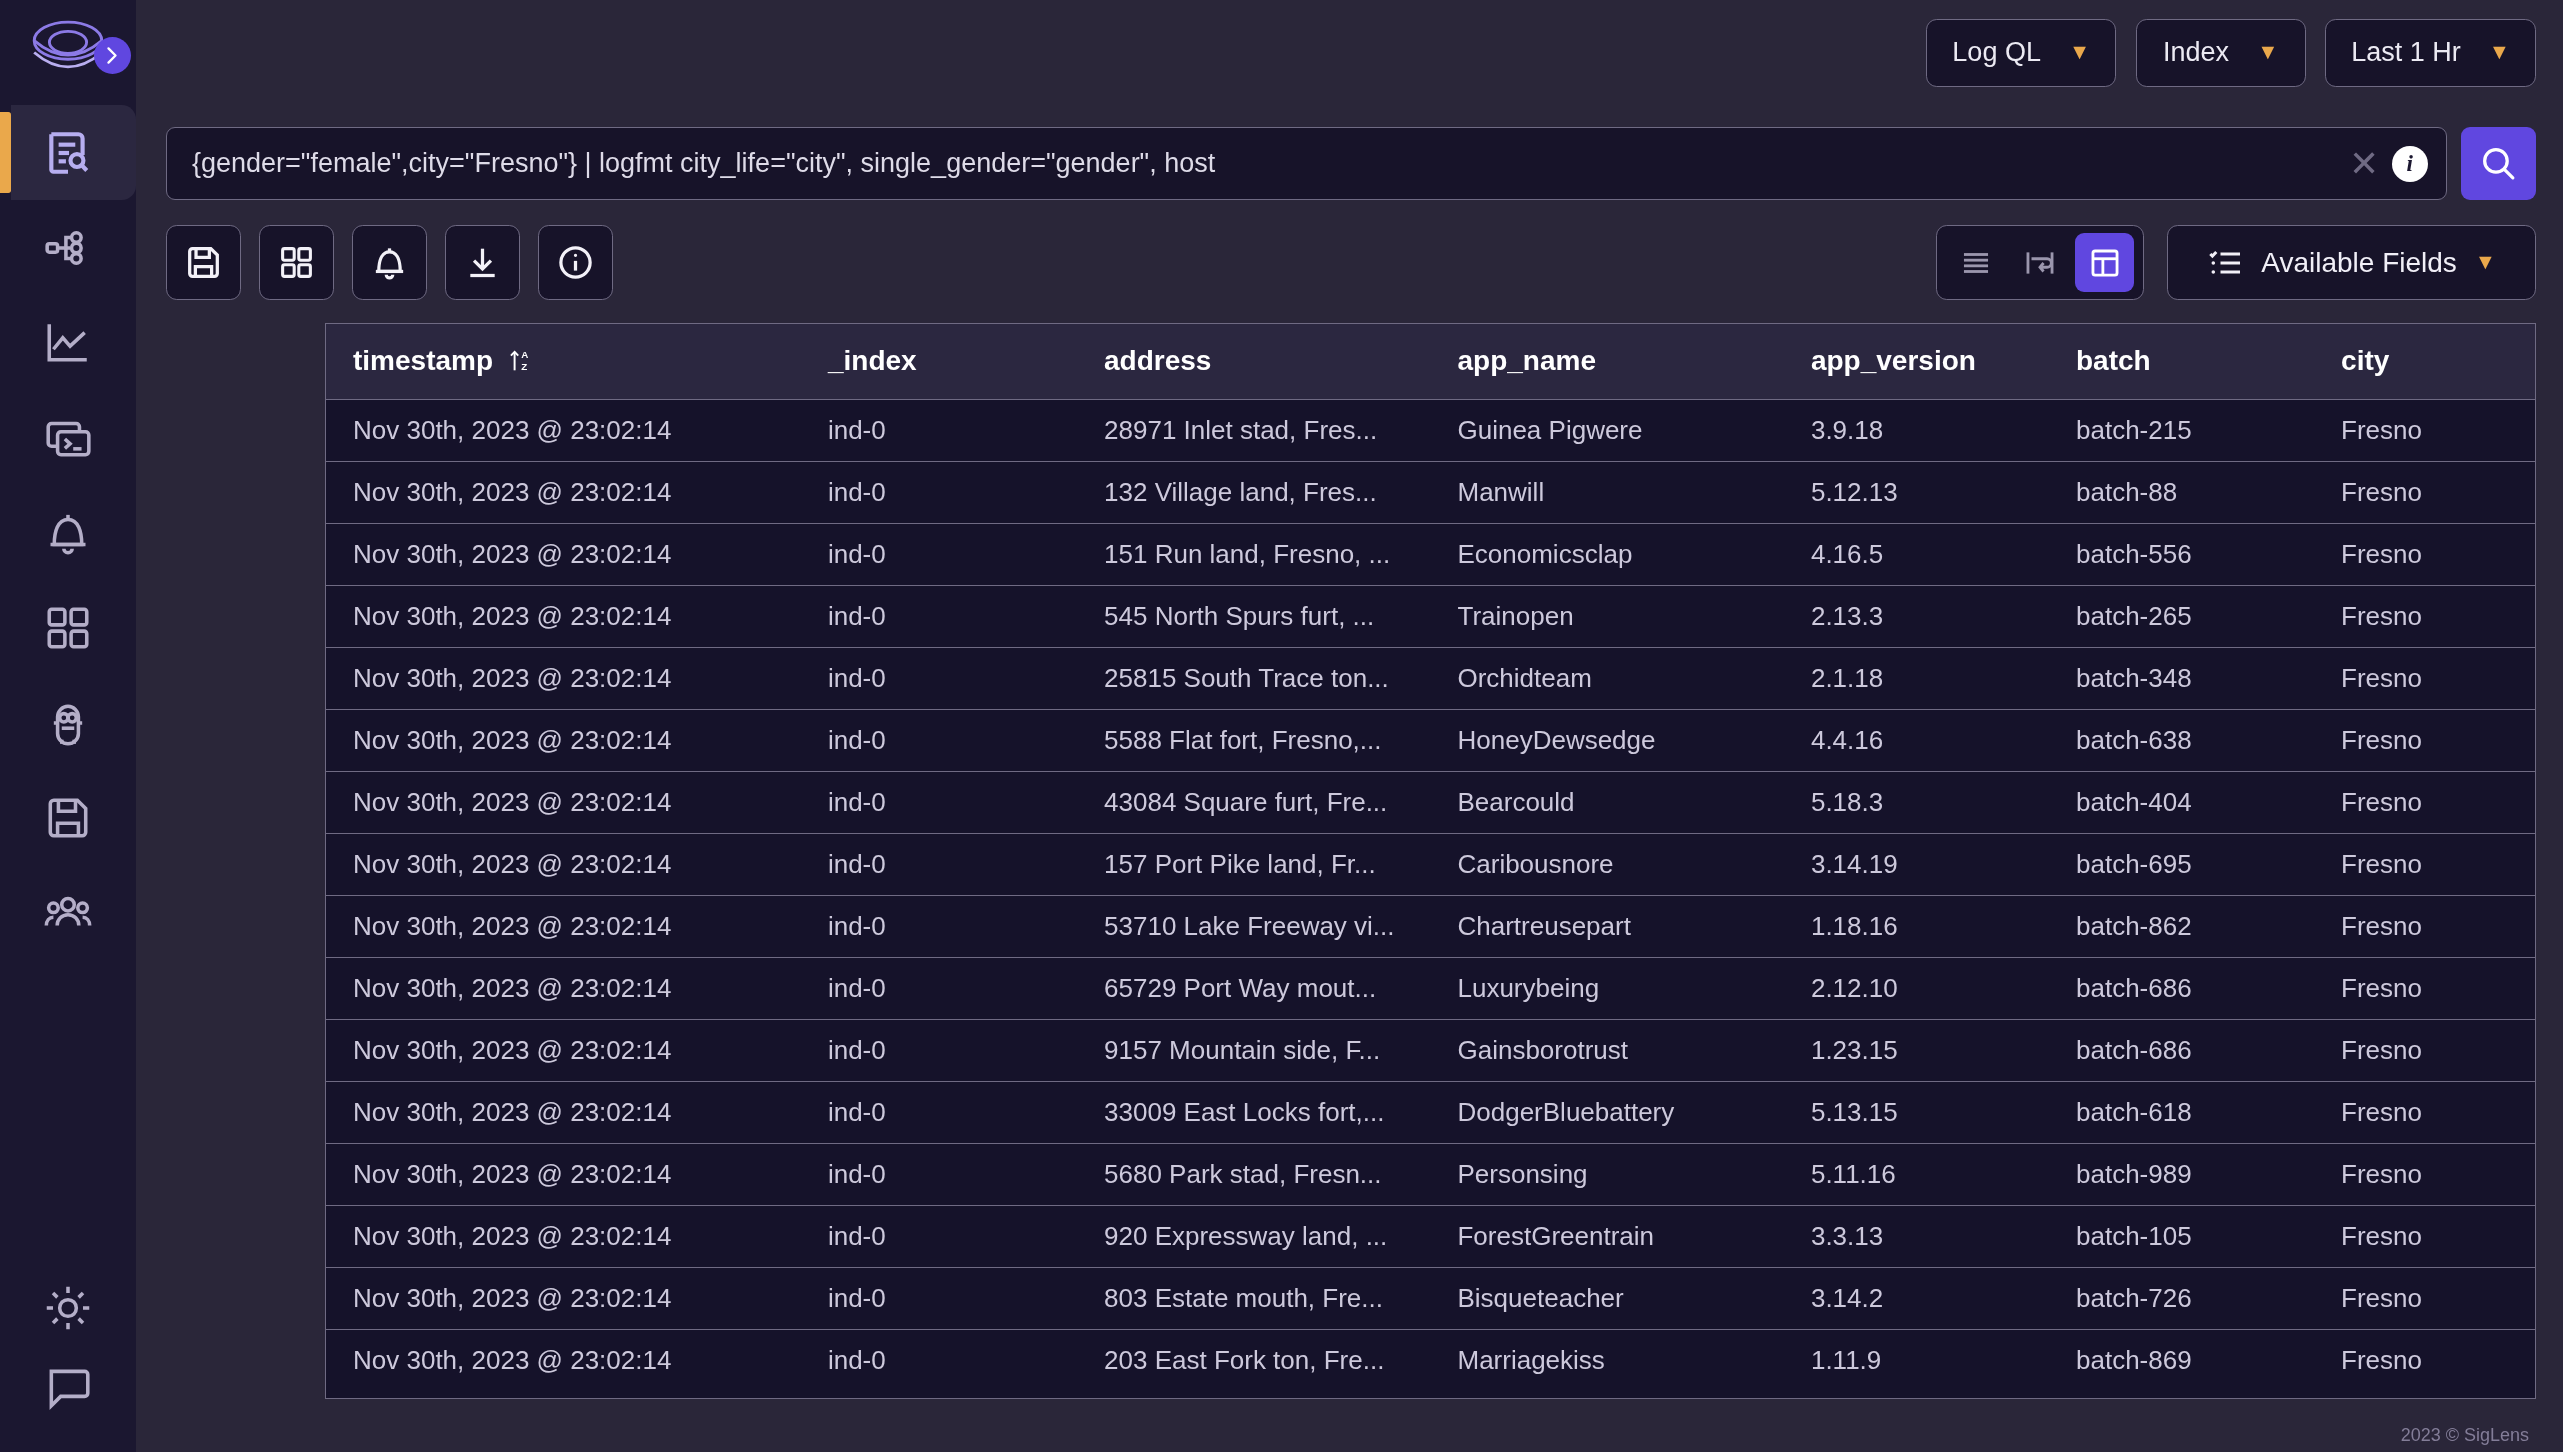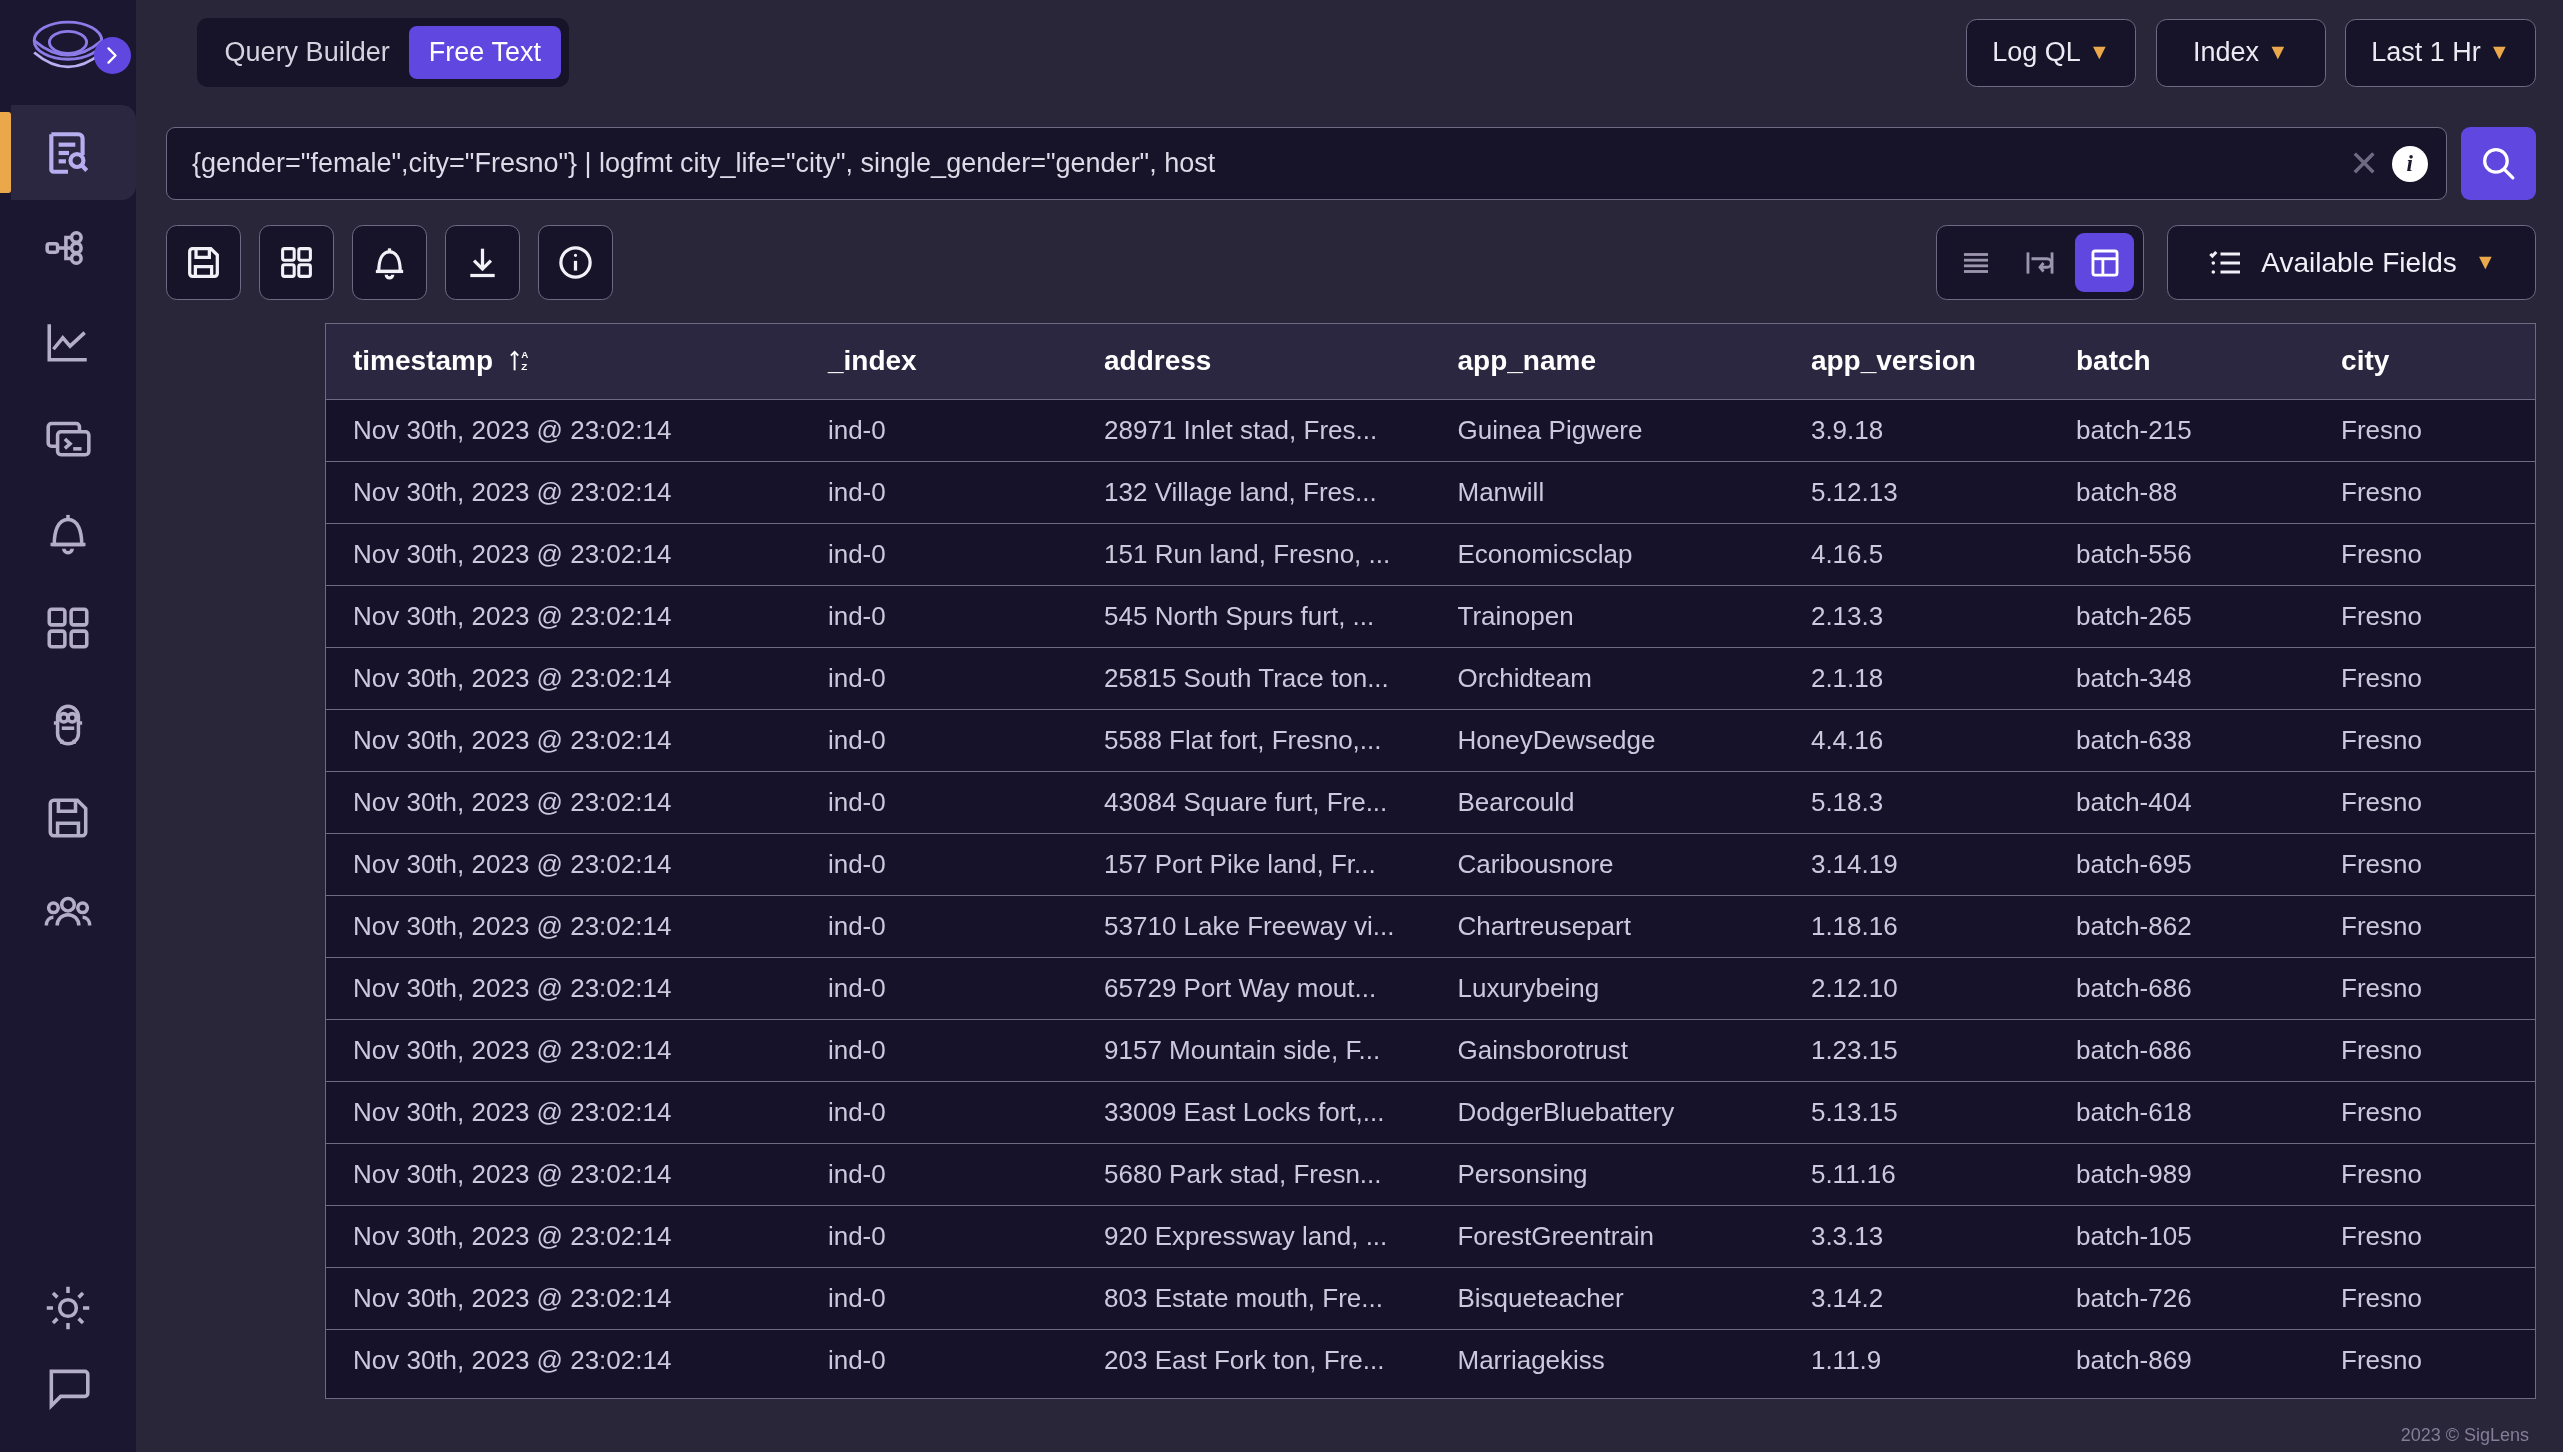--- a/index.html
+++ b/index.html
@@ -75,21 +75,21 @@
   }
   .qm-btn.active { background: #6047e0; color: #fff; }
 
   #topbar-right {
     margin-left: auto; margin-right: 27px;
     display: flex; align-items: center; gap: 19.6px;
   }
   .pill-btn {
     height: 68px; min-width: 170px; padding: 0 25px;
     background: #171329; border: 1.3px solid #6f6a83; border-radius: 10.7px;
-    display: flex; align-items: center; justify-content: center; gap: 8px;
+    display: flex; align-items: center; justify-content: center; gap: 28px;
     color: #eceaf3; font-size: 27px; cursor: pointer; white-space: nowrap; text-align: center;
   }
   .chev { color: #eaa84b; font-size: 21.4px; line-height: 1; }
 
   
   #search-row {
     position: absolute; left: 30px; right: 27px; top: 127px; height: 73px;
     display: flex; align-items: stretch; gap: 14.3px;
   }
   #search-field {
@@ -343,24 +343,20 @@
             <path d="M4 4.5h16a1.5 1.5 0 0 1 1.5 1.5v9a1.5 1.5 0 0 1-1.5 1.5H8.5L4 21V4.5z"></path>
           </svg>
       </span>
     </div>
   </div>
 </div>
 
 <div id="main">
 
   <div id="topbar">
-    <div id="query-mode-toggle">
-      <div class="qm-btn">Query Builder</div>
-      <div class="qm-btn active">Free Text</div>
-    </div>
 
     <div id="topbar-right">
       <div class="pill-btn">
         <span>Log QL</span>
         <span class="chev">▼</span>
       </div>
       <div class="pill-btn">
         <span>Index</span>
         <span class="chev">▼</span>
       </div>

